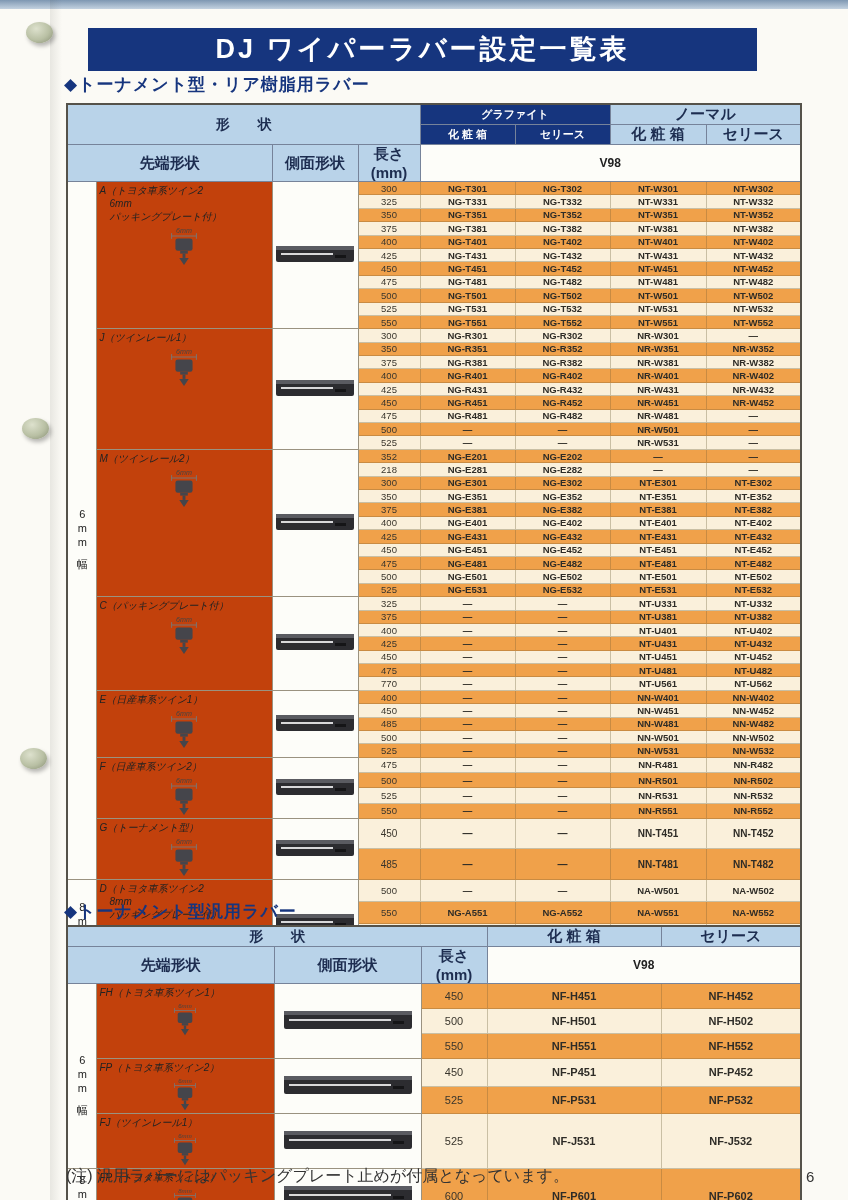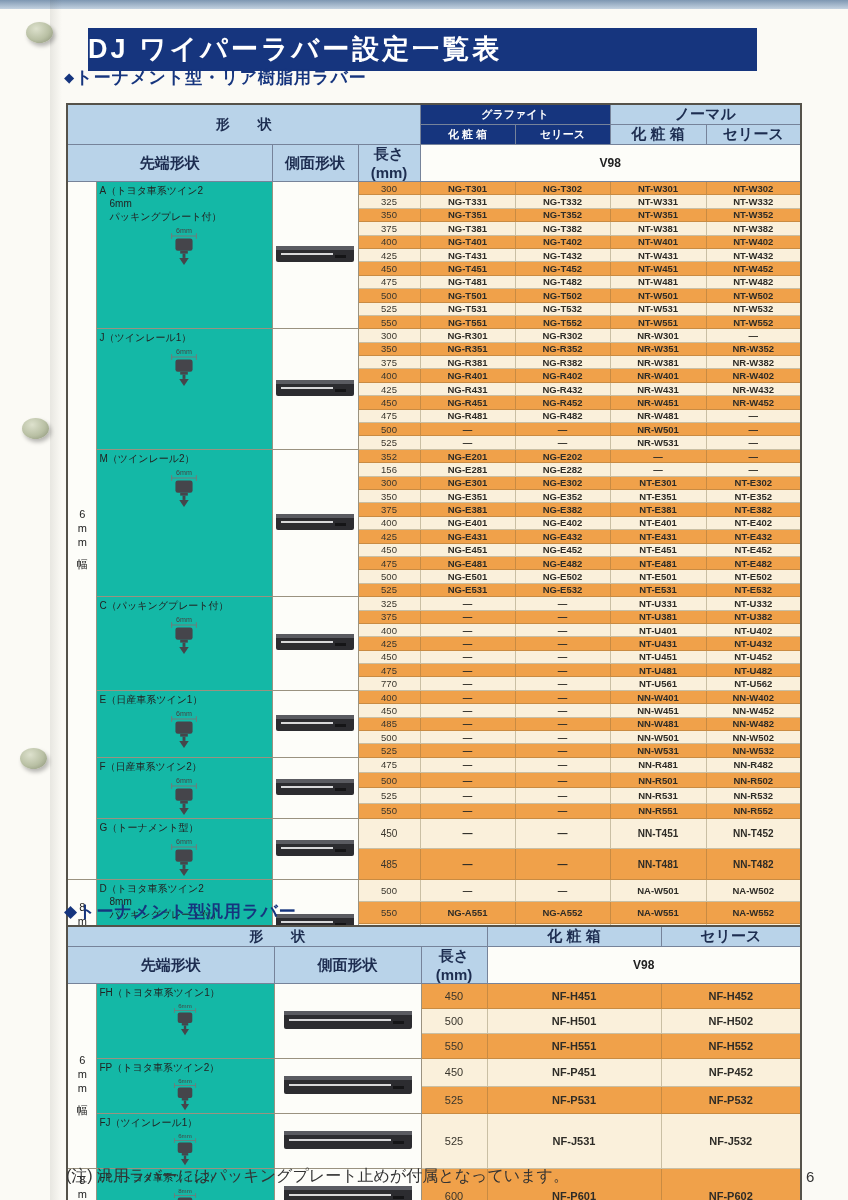--- a/index.html
+++ b/index.html
@@ -11,24 +11,24 @@
     background:linear-gradient(to right, rgba(60,60,50,.10), rgba(60,60,50,0)); }
   .hole { position:absolute; width:27px; height:21px; border-radius:50%;
     background:radial-gradient(ellipse at 38% 32%, #dde1cd 0%, #b9c0a4 55%, #878e74 100%);
     box-shadow:2px 3px 4px rgba(0,0,0,.28); }
   .h1 { left:26px; top:22px; } .h2 { left:22px; top:418px; } .h3 { left:20px; top:748px; }
   .ghost { position:absolute; left:228px; top:538px; width:200px; height:26px;
     background:rgba(110,165,215,.16); filter:blur(3px); border-radius:6px; }
 
   .title-bar { position:absolute; left:88px; top:28px; width:669px; height:43px;
     background:#16357e; color:#ffffff; font-size:27px; font-weight:bold;
-    text-align:left; line-height:43px; letter-spacing:3px; }
+    text-align:center; line-height:43px; letter-spacing:3px; }
   .sec-head { position:absolute; left:64px; color:#16357e; font-size:17px;
     font-weight:bold; letter-spacing:1px; }
-  #sec1 { top:66px;font-family:Liberation Mono, monospace; } #sec2 { top:900px; }
+  #sec1 { top:73px; } #sec2 { top:900px; }
 
   table.cat { position:absolute; left:66px; border-collapse:collapse; table-layout:fixed;
     background:#fdfdf9; border:2px solid #55524a; }
   #table1 { top:103px; width:734px; }
   #table2 { top:925px; width:734px; }
   th,td { border:1px solid #9a9280; overflow:hidden; }
   thead th { border-color:#76839a; }
   .hb { background:#b9d3e9; color:#1d2d50; font-size:15px; font-weight:bold; text-align:center; }
   .hb.big { font-size:14px; }
   .hn { background:#16357e; color:#ffffff; font-size:11px; font-weight:bold; text-align:center; }
@@ -46,21 +46,21 @@
 
   td.len,td.code { text-align:center; color:#39352c; }
   td.code { font-weight:bold; color:#2e2c27; }
   tr.orange td.len, tr.orange td.code { background:#f0a14a; border-color:#c98b42; }
   tr.cream  td.len, tr.cream  td.code { background:#faf0db; border-color:#c9bfa4; }
   tr.secstart td { border-top:1.5px solid #55524a; }
 
   td.wlab { background:#fdfdf9; text-align:center; vertical-align:middle; }
   .vtext { writing-mode:vertical-lr; text-orientation:upright; margin:0 auto;
     font-size:11px; color:#222222; letter-spacing:2px; line-height:1; }
-  td.tipcell { background:#14b8a6; vertical-align:top; padding:2px 3px; }
+  td.tipcell { background:#c2410c; vertical-align:top; padding:2px 3px;font-style:italic; }
   .seclabel { font-size:10px; color:#222222; white-space:pre-line; line-height:1.3; }
   .tipsvg { display:block; margin:3px auto 0; }
   td.sidecell { background:#fdfdf9; vertical-align:middle; text-align:center; padding:0; }
 
   .foot-note { position:absolute; left:66px; top:1166px; font-size:16px; color:#333333; }
   .page-num { position:absolute; left:806px; top:1168px; font-size:15px; color:#333333; }
 </style>
 </head>
 <body>
 
@@ -309,21 +309,21 @@
             <rect x="6" y="11" width="52" height="2" fill="#d8d8da"></rect>
             <rect x="60" y="13" width="11" height="3" fill="#151517"></rect>
           </svg></td>
         <td class="len">352</td>
         <td class="code">NG-E201</td>
         <td class="code">NG-E202</td>
         <td class="code">—</td>
         <td class="code">—</td>
       </tr>
       <tr class="cream">
-        <td class="len">156</td>
+        <td class="len">218</td>
         <td class="code">NG-E281</td>
         <td class="code">NG-E282</td>
         <td class="code">—</td>
         <td class="code">—</td>
       </tr>
       <tr class="orange">
         <td class="len">300</td>
         <td class="code">NG-E301</td>
         <td class="code">NG-E302</td>
         <td class="code">NT-E301</td>

